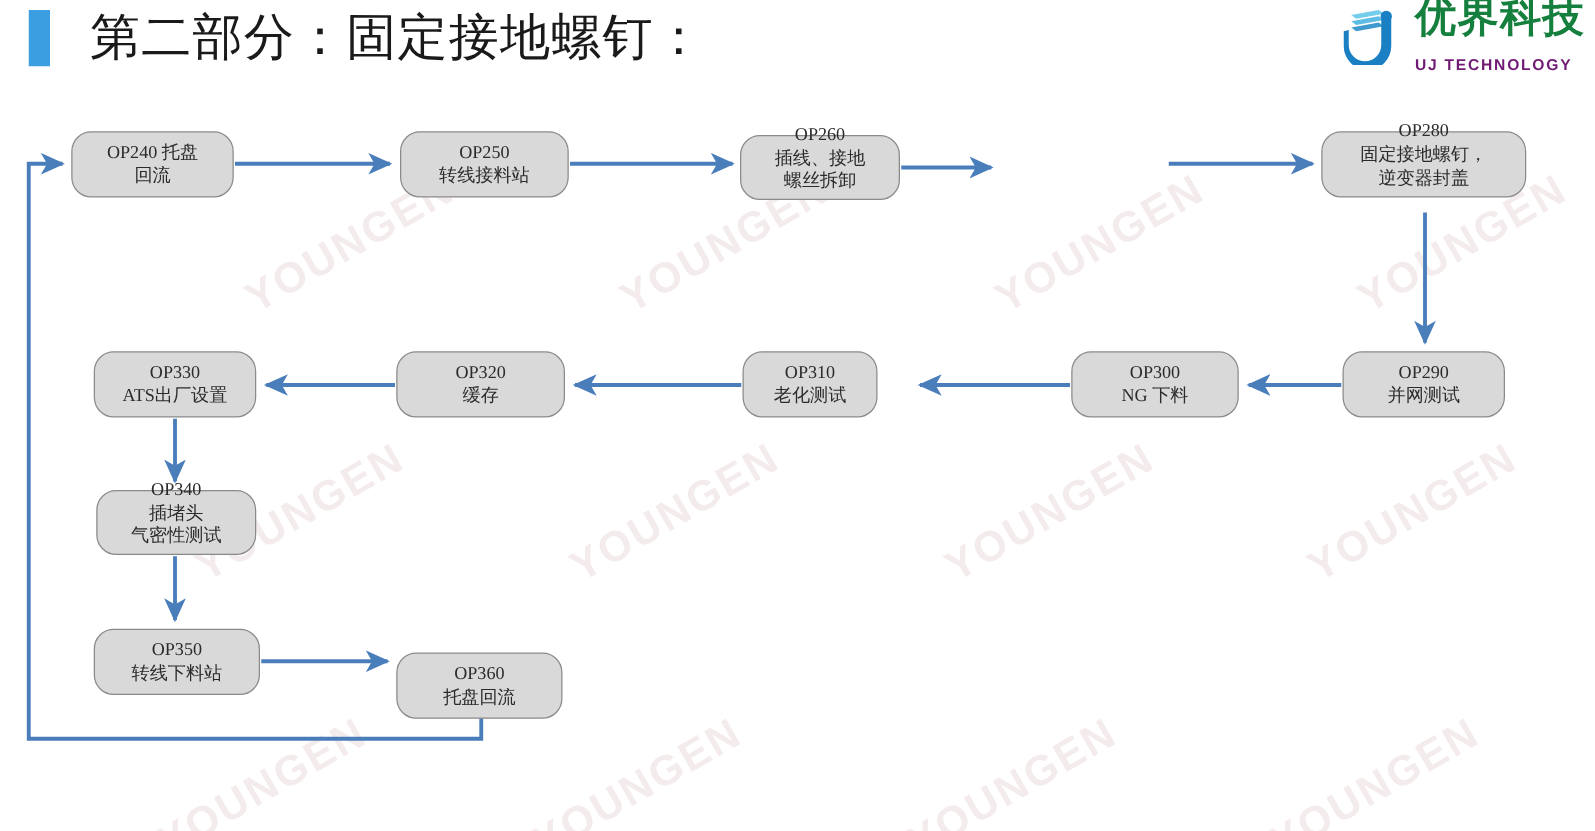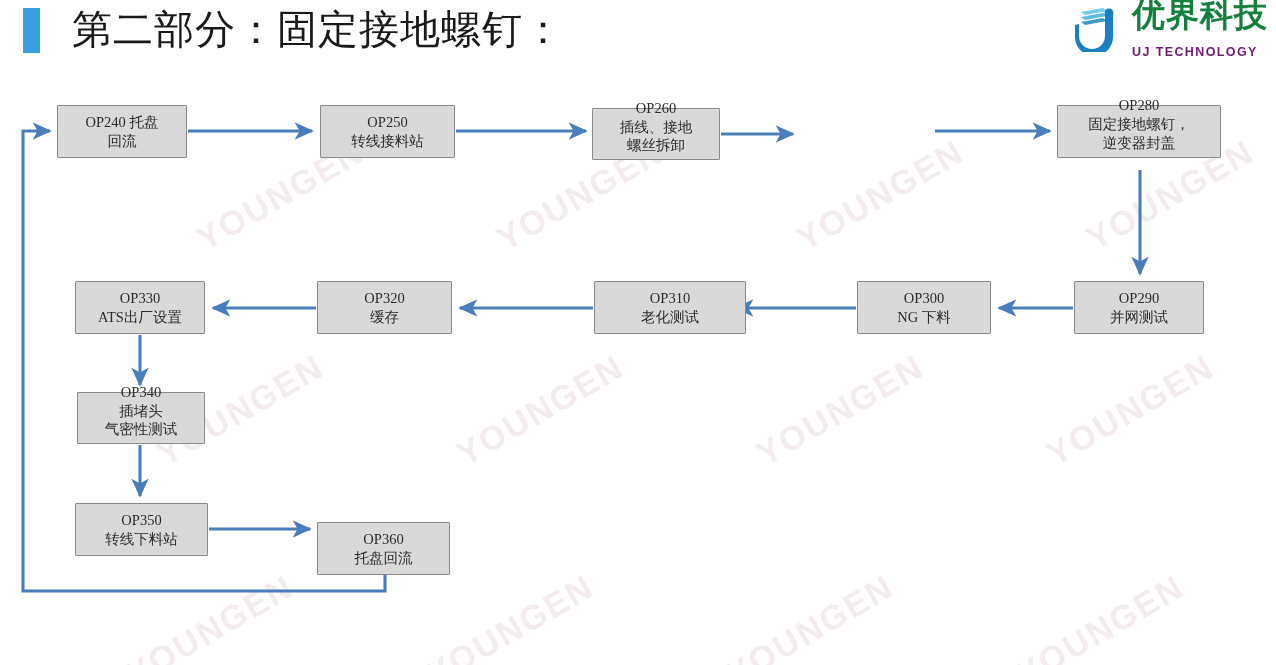--- a/index.html
+++ b/index.html
@@ -56,21 +56,21 @@
   }
   
   #flow-canvas{
     position:absolute;left:0;top:0;width:1276px;height:665px;z-index:3;
   }
   #flow-nodes{position:absolute;left:0;top:0;width:1276px;height:665px;z-index:4;}
   .node{
     position:absolute;
     background:#d9d9d9;
     border:1.2px solid #8a8a8a;
-    border-radius:1px;
+    border-radius:16px;
     box-sizing:border-box;
     display:flex;flex-direction:column;
     align-items:center;justify-content:center;
     font-family:"Liberation Serif","DejaVu Serif",serif;
     font-size:14.5px;color:#2b2b2b;
     line-height:1.30;
     text-align:center;
     white-space:nowrap;
   }
   .node .ln{display:block;}
@@ -170,21 +170,21 @@
   <div class="node" style="left:1074px;top:281px;width:130px;height:53px;">
     <span class="ln">OP290</span>
     <span class="ln">并网测试</span>
   </div>
 
   <div class="node" style="left:857px;top:281px;width:134px;height:53px;">
     <span class="ln">OP300</span>
     <span class="ln">NG 下料</span>
   </div>
 
-  <div class="node" style="left:594px;top:281px;width:152px;height:53px;">
+  <div class="node" style="left:594px;top:281px;width:108px;height:53px;">
     <span class="ln">OP310</span>
     <span class="ln">老化测试</span>
   </div>
 
   <div class="node" style="left:317px;top:281px;width:135px;height:53px;">
     <span class="ln">OP320</span>
     <span class="ln">缓存</span>
   </div>
 
   <div class="node" style="left:75px;top:281px;width:130px;height:53px;">

